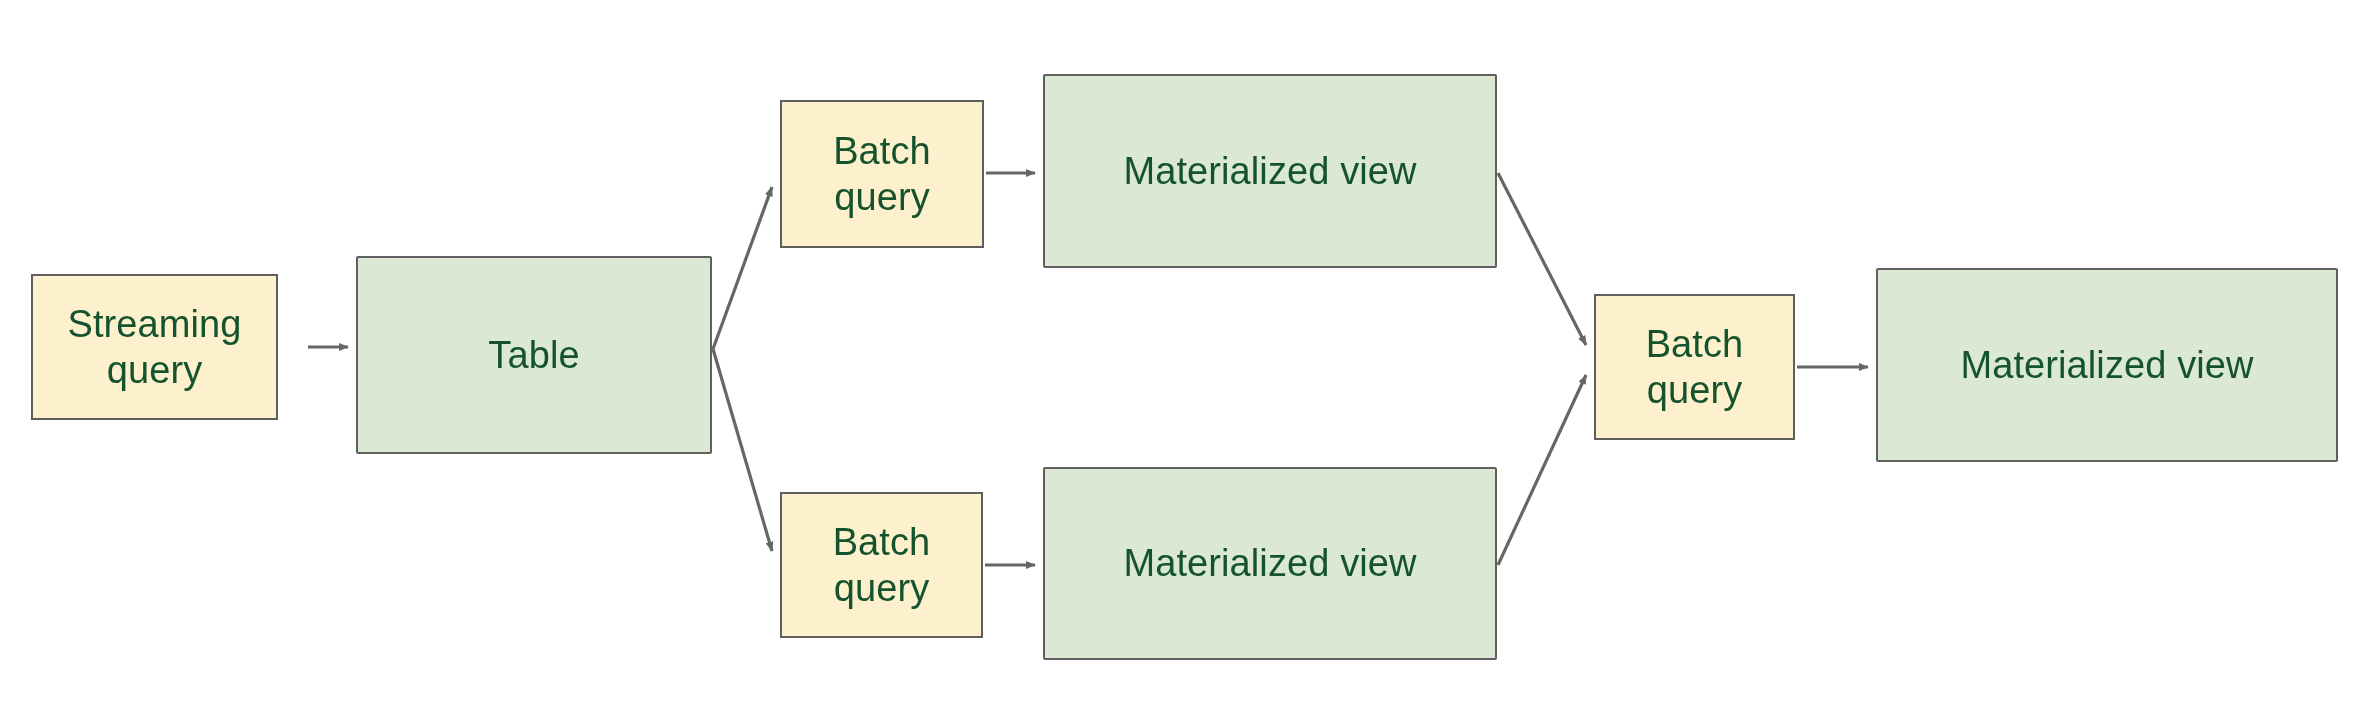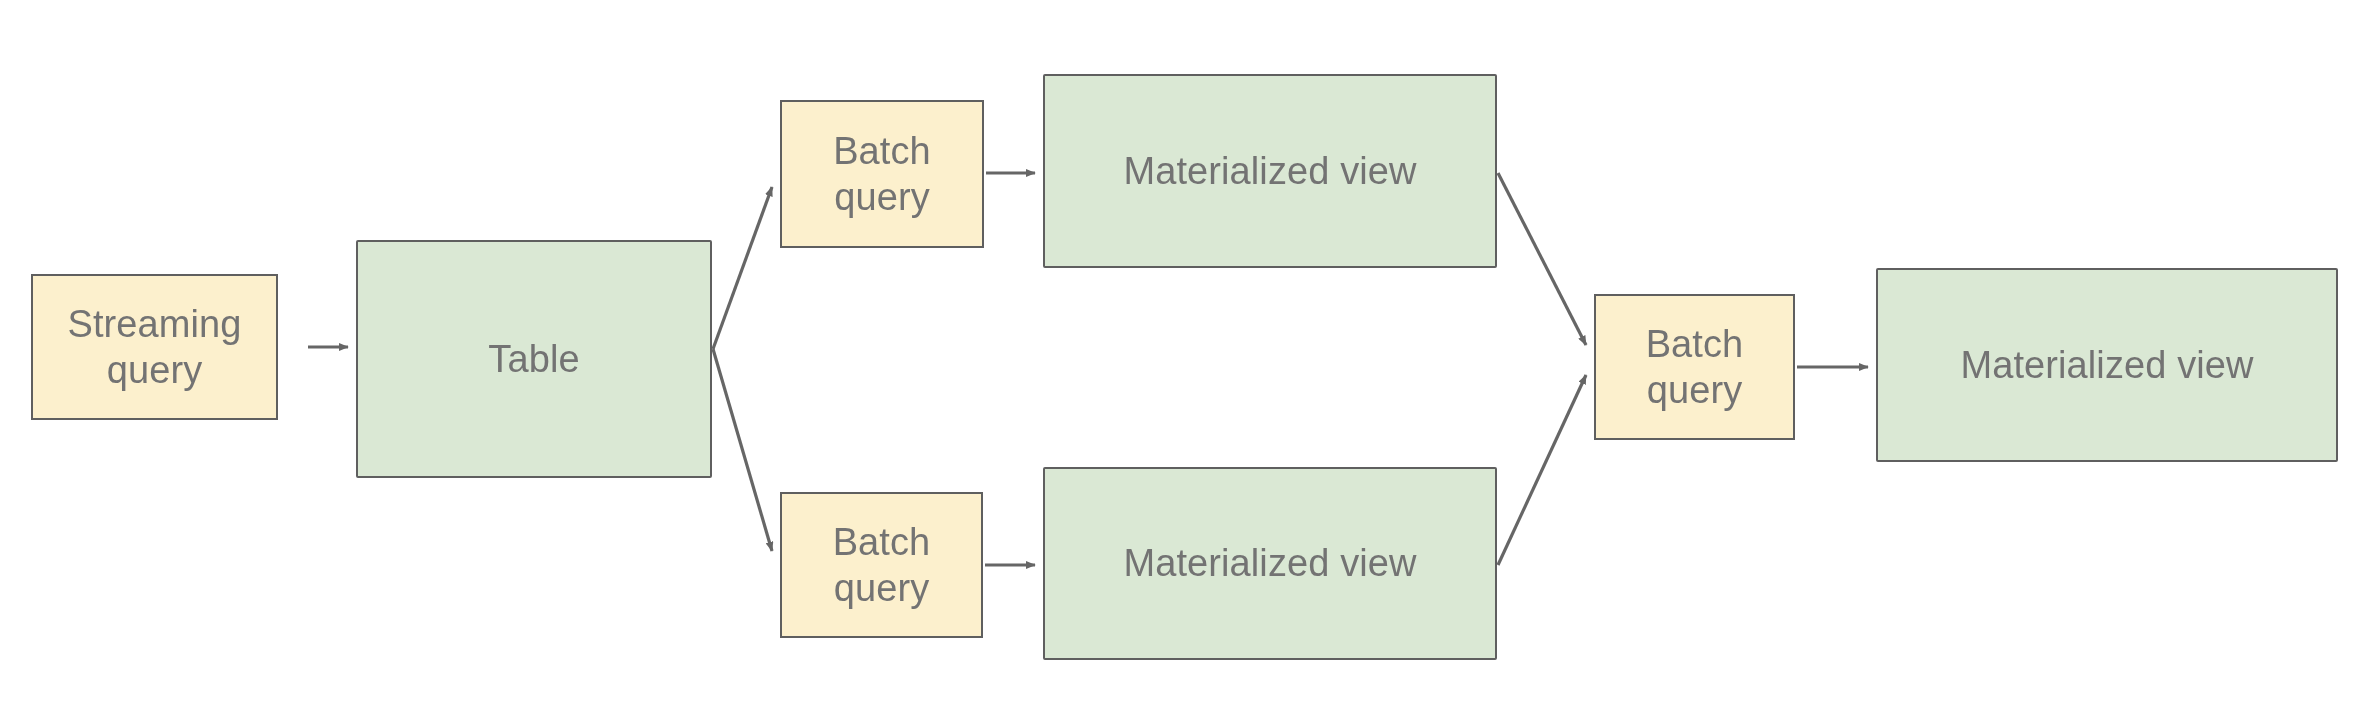--- a/index.html
+++ b/index.html
@@ -14,21 +14,21 @@
 
   #edges{position:absolute;left:0;top:0;width:2370px;height:720px;}
 
   .node{
     position:absolute;
     box-sizing:border-box;
     display:flex;
     align-items:center;
     justify-content:center;
     text-align:center;
-    color:#737373;
+    color:#14532d;
     font-size:38px;
     line-height:1.22;
     letter-spacing:0.1px;
     border:2px solid #5f5f5f;
     z-index:2;
   }
   .node.yellow{background:#fcf0cd;}
   .node.green{background:#dae8d4;border-radius:2px;}
   .node .label{white-space:pre-line;display:block;padding:0 6px;}
 </style>
@@ -53,21 +53,21 @@
       <path d="M 1498,565 L 1586,375" marker-end="url(#arrowhead)"></path>
       <path d="M 1797,367 L 1868,367" marker-end="url(#arrowhead)"></path>
     </g>
   </svg>
 
   <div class="node yellow" style="left:31px;top:274px;width:247px;height:146px;">
     <span class="label">Streaming
 query</span>
   </div>
 
-  <div class="node green" style="left:356px;top:240px;width:356px;height:238px;text-align:center;">
+  <div class="node green" style="left:356px;top:256px;width:356px;height:198px;text-align:center;">
     <span class="label">Table</span>
   </div>
 
   <div class="node yellow" style="left:780px;top:100px;width:204px;height:148px;">
     <span class="label">Batch
 query</span>
   </div>
 
   <div class="node green" style="left:1043px;top:74px;width:454px;height:194px;">
     <span class="label">Materialized view</span>

